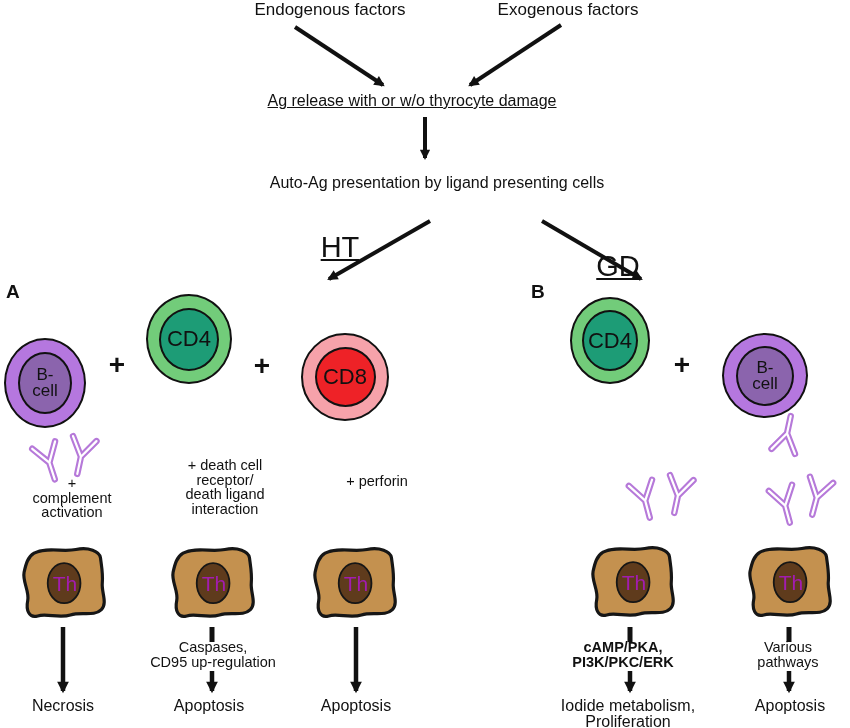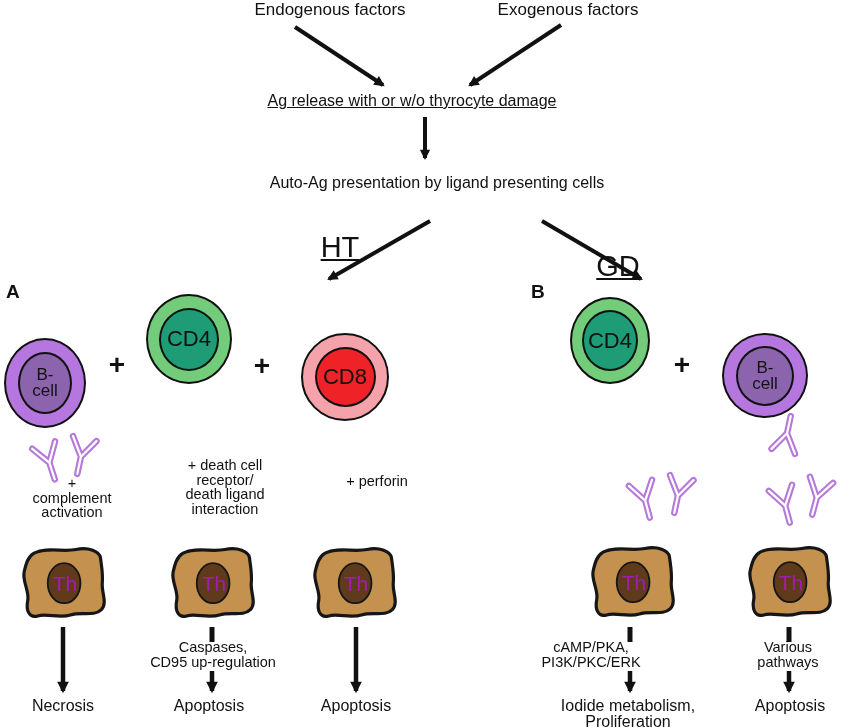--- a/index.html
+++ b/index.html
@@ -206,21 +206,21 @@
   </div>
   <div class="th" style="left:744px; top:544px;">
     <svg viewBox="0 0 100 88" width="94" height="80">
       <path class="th-body" d="M16,9 C30,2 48,8 62,5 C76,2 88,7 89,14 C90,22 92,32 91,42 C90,52 97,64 90,71 C82,79 68,73 56,77 C44,81 30,75 20,78 C10,81 7,71 9,61 C11,51 3,40 5,30 C7,21 9,13 16,9 Z"></path>
       <ellipse class="th-nuc" cx="49" cy="42" rx="18" ry="22"></ellipse>
     </svg>
     <span class="th-label">Th</span>
   </div>
 
   
-  <div class="txt small" style="left:591px; top:640px;">
+  <div class="txt small" style="left:623px; top:640px;font-weight:bold;">
     <span class="ln">cAMP/PKA,</span>
     <span class="ln">PI3K/PKC/ERK</span>
   </div>
   <div class="txt small" style="left:788px; top:640px;">
     <span class="ln">Various</span>
     <span class="ln">pathways</span>
   </div>
   <div class="txt outcome" style="left:628px; top:698px;">
     <span class="ln">Iodide metabolism,</span>
     <span class="ln">Proliferation</span>

